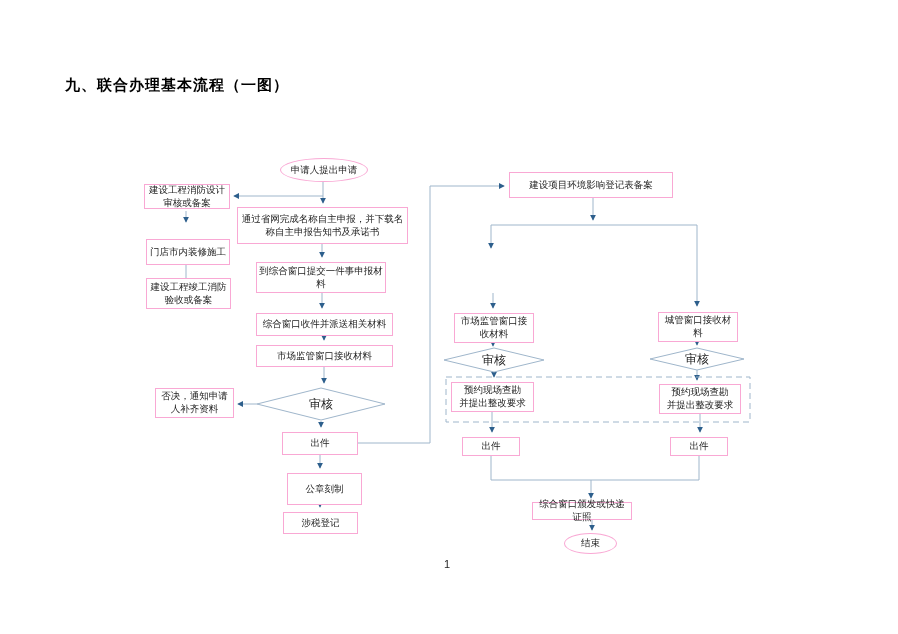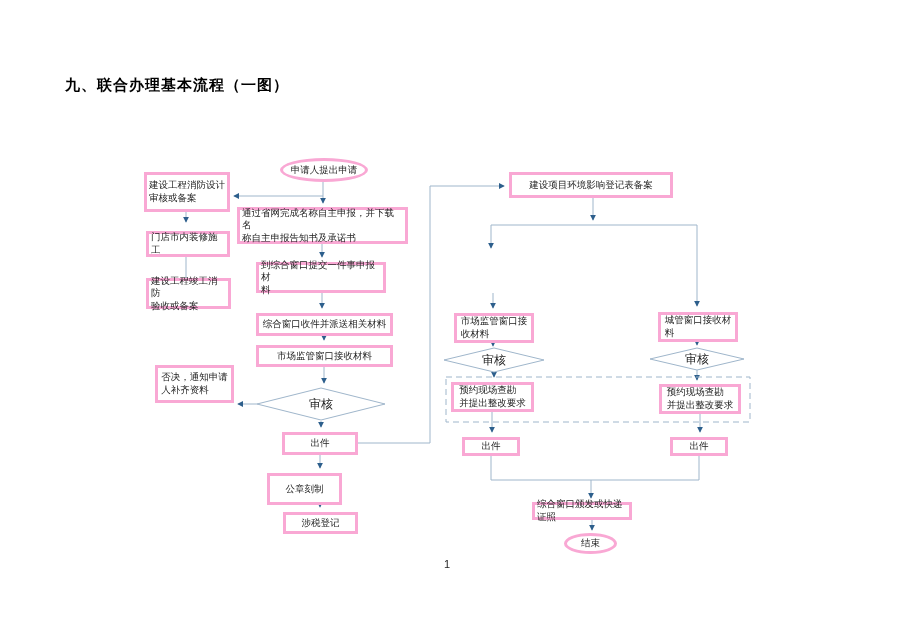--- a/index.html
+++ b/index.html
@@ -10,23 +10,23 @@
   .heading {
     position:absolute; left:65px; top:76px;
     font-size:15px; font-weight:bold; color:#000; letter-spacing:1px;
   }
   .subtitle { position:absolute; left:204px; top:110px; white-space:nowrap; }
   .subtitle-main { font-size:21px; font-weight:bold; color:#000; letter-spacing:0.5px; }
   .subtitle-note { font-size:12px; color:#000; margin-left:2px; }
   svg.connectors { position:absolute; left:0; top:0; }
   .node {
     position:absolute; box-sizing:border-box;
-    border:3px solid #f9a8d4; background:#ffffff;
+    border:1px solid #f9a8d4; background:#ffffff;
     display:flex; align-items:center; justify-content:center;
-    text-align:left; font-size:9.5px; line-height:1.32; color:#222;
+    text-align:center; font-size:9.5px; line-height:1.32; color:#222;
     white-space:pre-line; padding:1px 2px;
   }
   .ellipse { border-radius:50%; }
   .diamond-label {
     position:absolute; display:flex; align-items:center; justify-content:center;
     font-size:12px; color:#222; text-align:center; background:transparent;
   }
   .pagenum { position:absolute; left:444px; top:558px; font-size:11px; color:#1f1f1f; }
 </style>
 </head>
@@ -85,39 +85,39 @@
       <rect x="446" y="377" width="304" height="45" stroke-dasharray="6 4"></rect>
 
       <polygon points="257,404 321,388 385,404 321,420" fill="#ffffff"></polygon>
       <polygon points="444,360 494,348 544,360 494,372" fill="#ffffff"></polygon>
       <polygon points="650,359 697,348 744,359 697,370" fill="#ffffff"></polygon>
     </g>
   </svg>
 
   <div class="node ellipse" style="left:280px;top:158px;width:88px;height:24px">申请人提出申请</div>
 
-  <div class="node" style="left:144px;top:172px;width:86px;height:40px">建设工程消防设计
+  <div class="node" style="left:144px;top:184px;width:86px;height:25px">建设工程消防设计
 审核或备案</div>
-  <div class="node" style="left:146px;top:231px;width:84px;height:26px">门店市内装修施工</div>
+  <div class="node" style="left:146px;top:239px;width:84px;height:26px">门店市内装修施工</div>
   <div class="node" style="left:146px;top:278px;width:85px;height:31px">建设工程竣工消防
 验收或备案</div>
 
   <div class="node" style="left:237px;top:207px;width:171px;height:37px">通过省网完成名称自主申报，并下载名
 称自主申报告知书及承诺书</div>
   <div class="node" style="left:256px;top:262px;width:130px;height:31px">到综合窗口提交一件事申报材
 料</div>
   <div class="node" style="left:256px;top:313px;width:137px;height:23px">综合窗口收件并派送相关材料</div>
   <div class="node" style="left:256px;top:345px;width:137px;height:22px">市场监管窗口接收材料</div>
 
   <div class="diamond-label" style="left:291px;top:396px;width:60px;height:16px">审核</div>
 
-  <div class="node" style="left:155px;top:365px;width:79px;height:38px">否决，通知申请
+  <div class="node" style="left:155px;top:388px;width:79px;height:30px">否决，通知申请
 人补齐资料</div>
   <div class="node" style="left:282px;top:432px;width:76px;height:23px">出件</div>
-  <div class="node" style="left:267px;top:473px;width:75px;height:32px">公章刻制</div>
+  <div class="node" style="left:287px;top:473px;width:75px;height:32px">公章刻制</div>
   <div class="node" style="left:283px;top:512px;width:75px;height:22px">涉税登记</div>
 
   <div class="node" style="left:509px;top:172px;width:164px;height:26px">建设项目环境影响登记表备案</div>
 
   <div class="node" style="left:454px;top:313px;width:80px;height:30px">市场监管窗口接
 收材料</div>
   <div class="diamond-label" style="left:464px;top:352px;width:60px;height:16px">审核</div>
   <div class="node" style="left:451px;top:382px;width:83px;height:30px">预约现场查勘
 并提出整改要求</div>
   <div class="node" style="left:462px;top:437px;width:58px;height:19px">出件</div>

